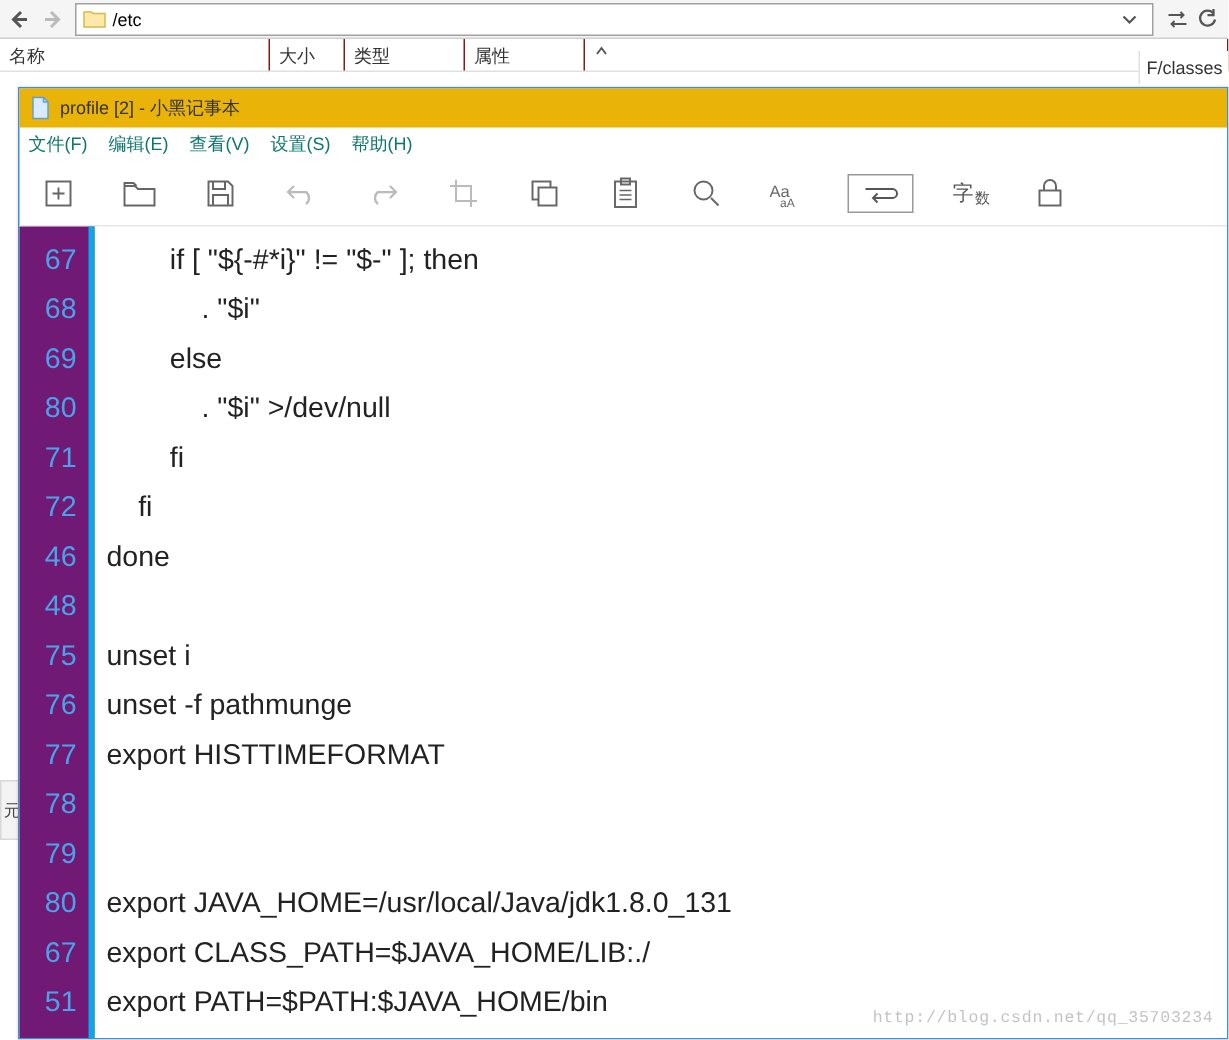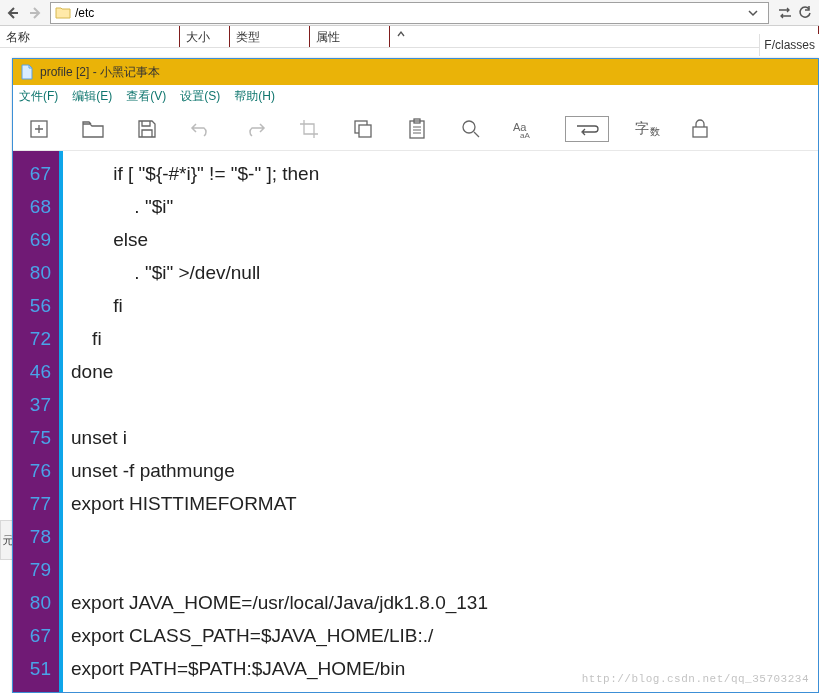--- a/index.html
+++ b/index.html
@@ -199,24 +199,24 @@
         </svg>
     </div>
   </div>
 
   <div class="code-area">
     <div class="gutter" id="gutter">
         <div>67</div>
         <div>68</div>
         <div>69</div>
         <div>80</div>
-        <div>56</div>
+        <div>71</div>
         <div>72</div>
         <div>46</div>
-        <div>37</div>
+        <div>48</div>
         <div>75</div>
         <div>76</div>
         <div>77</div>
         <div>78</div>
         <div>79</div>
         <div>80</div>
         <div>67</div>
         <div>51</div>
       </div>
     <div class="code-lines" id="codelines"><div>        if [ "${-#*i}" != "$-" ]; then</div><div>            . "$i"</div><div>        else</div><div>            . "$i" &gt;/dev/null</div><div>        fi</div><div>    fi</div><div>done</div><div></div><div>unset i</div><div>unset -f pathmunge</div><div>export HISTTIMEFORMAT</div><div></div><div></div><div>export JAVA_HOME=/usr/local/Java/jdk1.8.0_131</div><div>export CLASS_PATH=$JAVA_HOME/LIB:./</div><div>export PATH=$PATH:$JAVA_HOME/bin</div></div>

